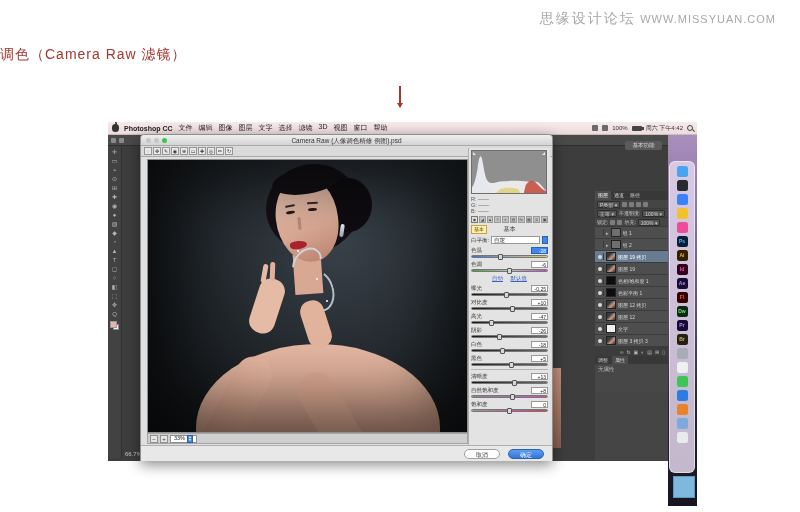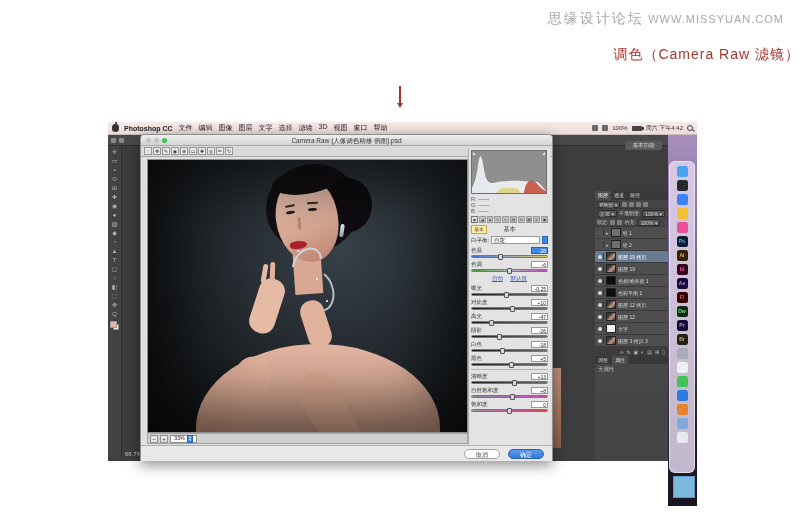--- a/index.html
+++ b/index.html
@@ -2,24 +2,24 @@
 <html><head>
 <meta charset="utf-8">
 <style>
   * { margin:0; padding:0; box-sizing:border-box; }
   html,body { width:800px; height:512px; background:#fff; overflow:hidden;
     font-family:"Liberation Sans","DejaVu Sans",sans-serif; }
   .abs { position:absolute; }
 
   
   #root { position:relative; width:800px; height:512px; background:#fff; }
-  .watermark { top:9px; right:16px; color:#a8a8a8; white-space:nowrap; }
+  .watermark { top:9px; right:24px; color:#a8a8a8; white-space:nowrap; }
   .wm-cn { font-size:14px; letter-spacing:2px; }
   .wm-url { font-size:11px; letter-spacing:1px; }
-  .heading { top:46px; left:0; width:800px; text-align:right; color:#a5362d; font-size:14px; letter-spacing:1px; }
+  .heading { top:46px; left:0; width:800px; text-align:left; color:#a5362d; font-size:14px; letter-spacing:1px; }
   .arrow { top:86px; left:399px; width:2px; height:17px; background:#a5362d; }
   .arrow::after { content:""; position:absolute; left:-2px; top:17px; border-left:3px solid transparent; border-right:3px solid transparent; border-top:5px solid #a5362d; }
 
   
   #screen { top:122px; left:108px; width:589px; height:384px; }
 
   
   .menubar { top:0; left:0; width:589px; height:13px; background:linear-gradient(180deg,#f6ebea,#ecdcdb); display:flex; align-items:center; padding:0 4px; font-size:7px; color:#222; border-bottom:1px solid #c9bcbb; }
   .apple { width:7px; height:8px; background:#333; border-radius:45% 45% 48% 48%; margin-right:5px; position:relative; }
   .apple::before { content:""; position:absolute; top:-2px; left:3px; width:2px; height:2px; background:#333; border-radius:0 60% 0 60%; }

